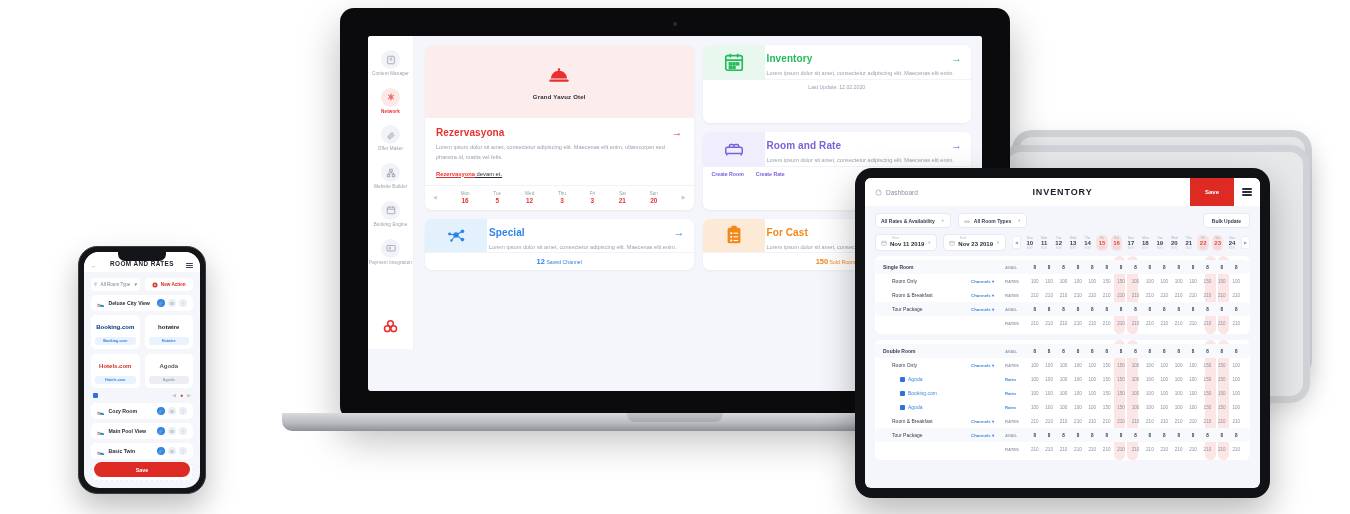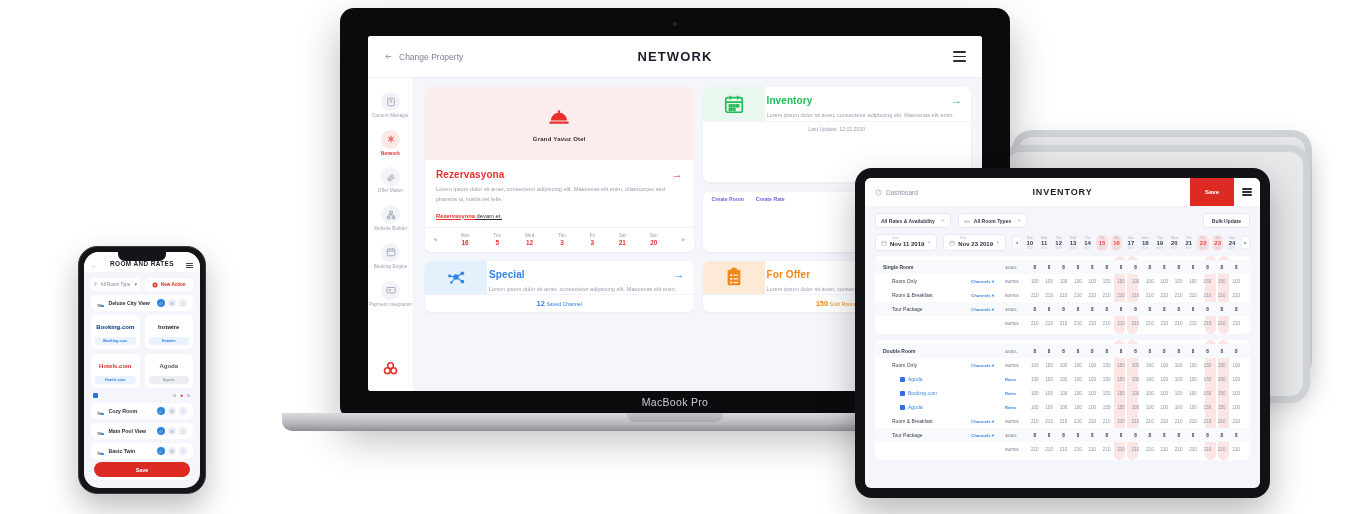--- a/index.html
+++ b/index.html
@@ -225,34 +225,20 @@
     </div>
   <div class="stack" style="left:1000px;top:145px;width:310px;height:258px;">
       <i></i>
     </div>
 
   <div class="laptop">
     <div class="laptop-body">
       <div class="laptop-cam"></div>
       <div class="laptop-screen">
 
-        <div class="lt-topbar">
-          <div class="lt-back">
-            <svg viewBox="0 0 24 24" width="9" height="9" fill="none" stroke="#7c8293" stroke-width="2">
-              <path d="M19 12H5M11 6l-6 6 6 6"></path>
-              </svg>
-            <span>Change Property</span>
-          </div>
-          <div class="lt-title">NETWORK</div>
-          <div class="hamb">
-              <i></i>
-              <i></i>
-              <i></i>
-            </div>
-        </div>
 
         <div class="lt-body">
 
           <div class="lt-side">
             <div class="nav-item">
               <span class="nav-ic">
                 <svg viewBox="0 0 24 24" fill="none" stroke="currentColor" stroke-width="2">
                   <rect x="4" y="3" width="16" height="18" rx="2"></rect>
                     <path d="M9 8h6M9 12h6"></path>
                   </svg>
@@ -388,20 +374,36 @@
                       <div class="card-title t-green">Inventory</div>
                       <div class="arrow t-green">→</div>
                     </div>
                     <div class="card-desc">Lorem ipsum dolor sit amet, consectetur adipiscing elit. Maecenas elit enim.</div>
                   </div>
                 </div>
                 <div class="card-foot">Last Update: 12.02.2020</div>
               </div>
 
               <div class="card">
+                <div class="split">
+                  <div class="split-ic bg-purple">
+                    <svg viewBox="0 0 24 24" fill="none" stroke="#7b61d9" stroke-width="1.6">
+                      <path d="M3 17v-5a2 2 0 0 1 2-2h14a2 2 0 0 1 2 2v5"></path>
+                        <path d="M3 17h18M4 17v2M20 17v2"></path>
+                      <path d="M7 10V8.5A1.5 1.5 0 0 1 8.5 7h2A1.5 1.5 0 0 1 12 8.5V10M12 10V8.5A1.5 1.5 0 0 1 13.5 7h2A1.5 1.5 0 0 1 17 8.5V10"></path>
+                      </svg>
+                  </div>
+                  <div class="split-bd">
+                    <div class="card-h">
+                      <div class="card-title t-purple">Room and Rate</div>
+                      <div class="arrow t-purple">→</div>
+                    </div>
+                    <div class="card-desc">Lorem ipsum dolor sit amet, consectetur adipiscing elit. Maecenas elit enim.</div>
+                  </div>
+                </div>
                 <div class="card-foot left cta t-purple">
                   <span>Create Room</span>
                   <span>Create Rate</span>
                 </div>
               </div>
 
               <div class="card">
                 <div class="split">
                   <div class="split-ic bg-blue">
                     <svg viewBox="0 0 24 24" fill="#2f84e8">
@@ -436,37 +438,36 @@
                       <rect x="8" y="9" width="2" height="2" fill="#fff"></rect>
                         <rect x="11.5" y="9.4" width="5" height="1.2" fill="#fff"></rect>
                       <rect x="8" y="13" width="2" height="2" fill="#fff"></rect>
                         <rect x="11.5" y="13.4" width="5" height="1.2" fill="#fff"></rect>
                       <rect x="8" y="17" width="2" height="2" fill="#fff"></rect>
                         <rect x="11.5" y="17.4" width="5" height="1.2" fill="#fff"></rect>
                       </svg>
                   </div>
                   <div class="split-bd">
                     <div class="card-h">
-                      <div class="card-title t-orange">For Offer</div>
+                      <div class="card-title t-orange">For Cast</div>
                       <div class="arrow t-orange">→</div>
                     </div>
                     <div class="card-desc">Lorem ipsum dolor sit amet, consectetur adipiscing elit. Maecenas elit enim.</div>
                   </div>
                 </div>
                 <div class="card-foot">
                   <span class="foot-num t-orange">150</span>
                   <span class="t-orange">Sold Rooms</span>
                 </div>
               </div>
 
             </div>
           </div>
         </div>
       </div>
-      <div class="mbp-label">MacBook Pro</div>
     </div>
     <div class="laptop-base"></div>
     <div class="laptop-notch"></div>
   </div>
 
   <div class="tablet">
     <div class="tablet-body">
       <div class="tablet-screen">
 
         <div class="tb-top">

